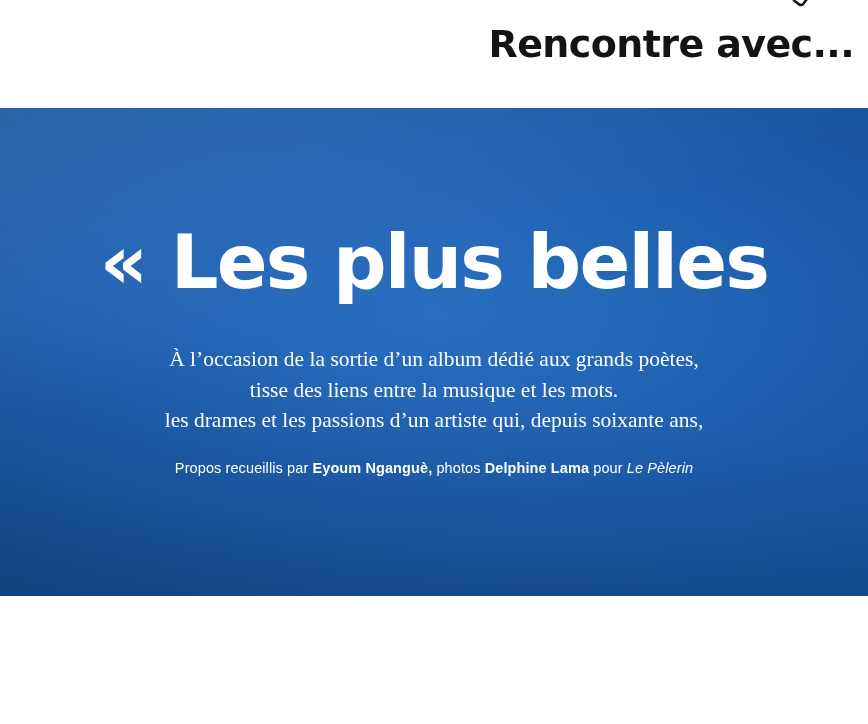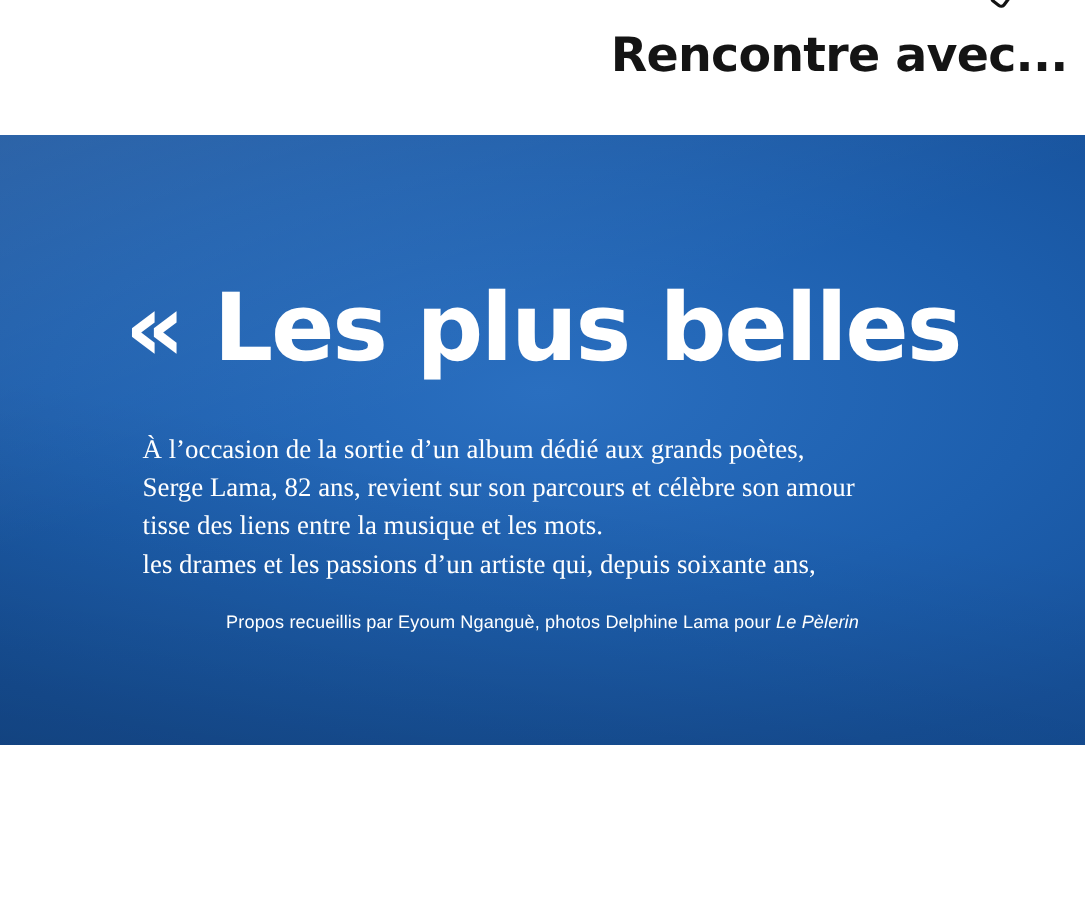--- a/index.html
+++ b/index.html
@@ -88,36 +88,37 @@
     font-weight: bold;
     font-size: 75px;
     line-height: 0.96;
     letter-spacing: -1.8px;
   }
   .headline .line { display: block; white-space: nowrap; }
 
   .standfirst {
     margin: 46px auto 0;
     max-width: 640px;
+    text-align: center;
     color: #ffffff;
     font-family: "Liberation Serif", serif;
     font-size: 21.5px;
     line-height: 1.42;
   }
   .standfirst .line { display: block; }
 
   .credits {
     margin: 24px auto 0;
     text-align: center;
     color: #ffffff;
     font-family: "Liberation Sans", sans-serif;
     font-size: 14.5px;
     letter-spacing: 0.1px;
   }
-  .credits b { font-weight: normal; text-align: right; }
+  .credits b { font-weight: bold; text-align: right; }
   .credits i { font-style: italic; }
 </style>
 </head>
 <body>
 
 <div class="rubric">
   <div class="rubric-inner">
 
     <svg class="mic-icon" viewBox="0 0 82 62" aria-hidden="true">
       <circle cx="57" cy="15" r="13.5" fill="#f3d43a"></circle>
@@ -142,21 +143,20 @@
 
 <div class="hero">
   <div class="hero-content">
 
     <h1 class="headline">
       <span class="line">« Les plus belles</span>
     </h1>
 
     <div class="standfirst">
       <span class="line">À l’occasion de la sortie d’un album dédié aux grands poètes,</span>
-      <span class="line">Serge Lama, 82 ans, revient sur son parcours et célèbre son amour</span>
       <span class="line">tisse des liens entre la musique et les mots.</span>
       <span class="line">les drames et les passions d’un artiste qui, depuis soixante ans,</span>
     </div>
 
     <div class="credits">
       <span>Propos recueillis par </span><b>Eyoum Nganguè,</b><span> photos </span><b>Delphine Lama</b><span> pour </span><i>Le Pèlerin</i>
     </div>
 
   </div>
 </div>

